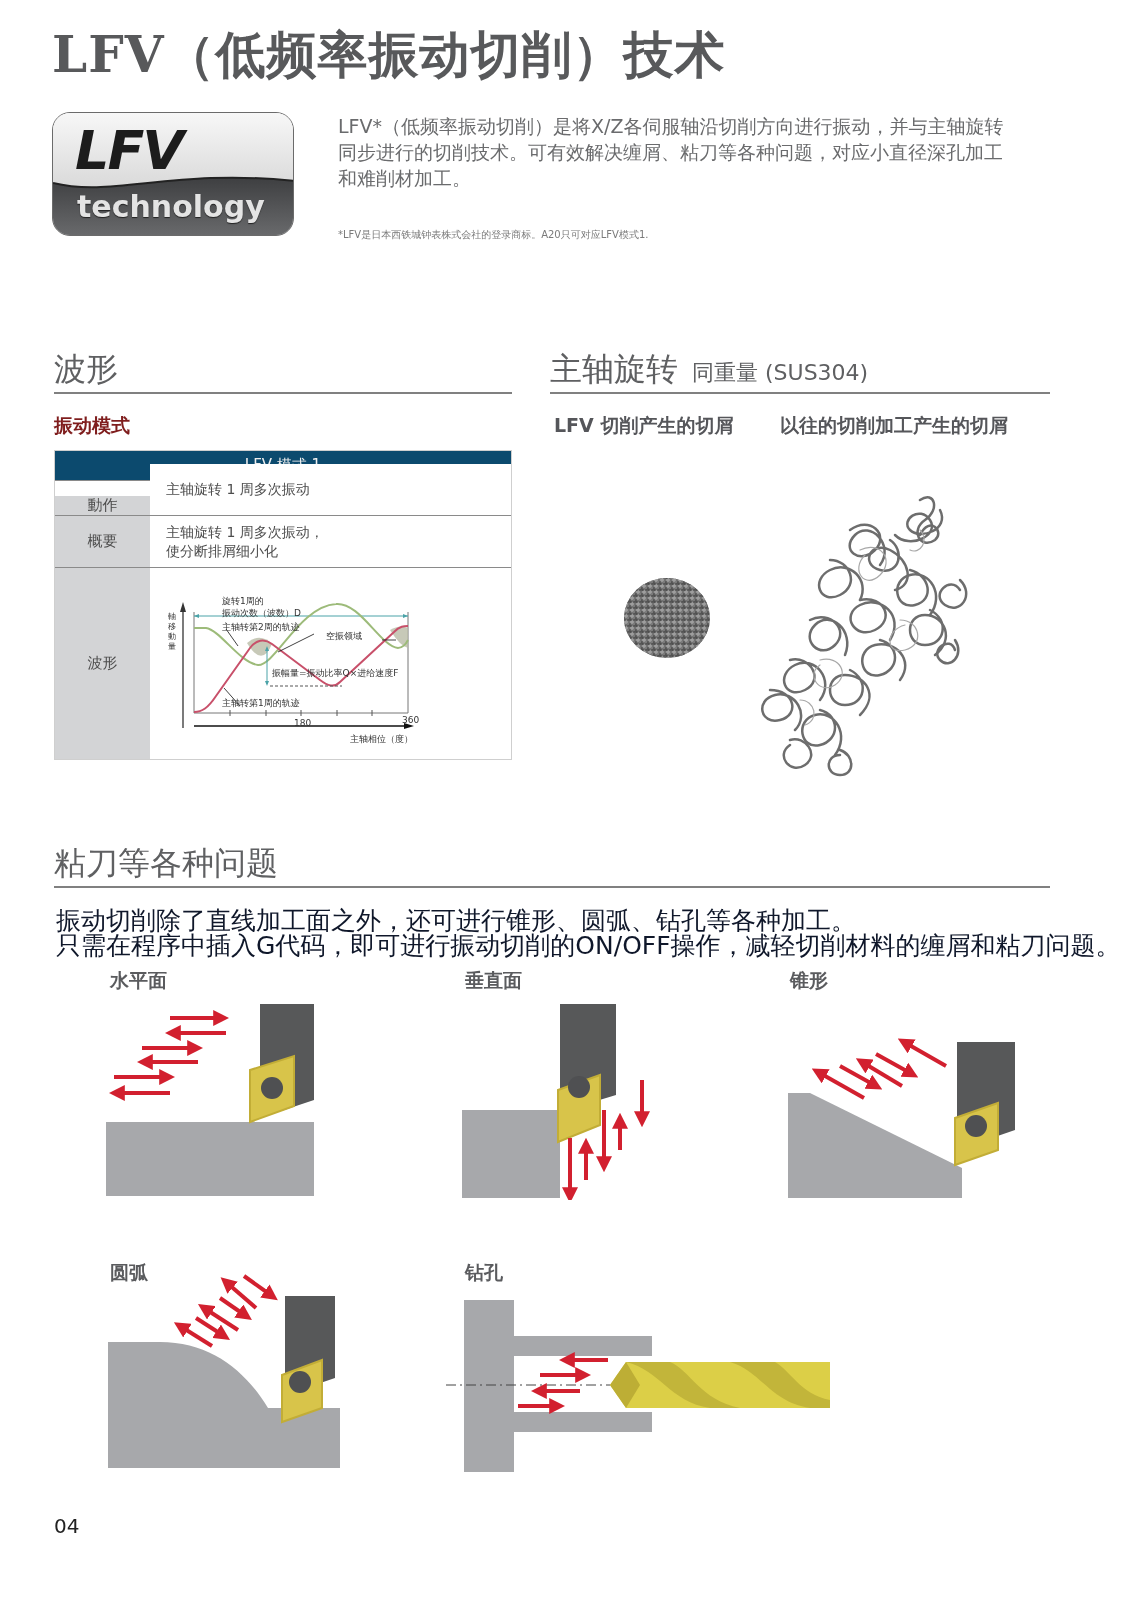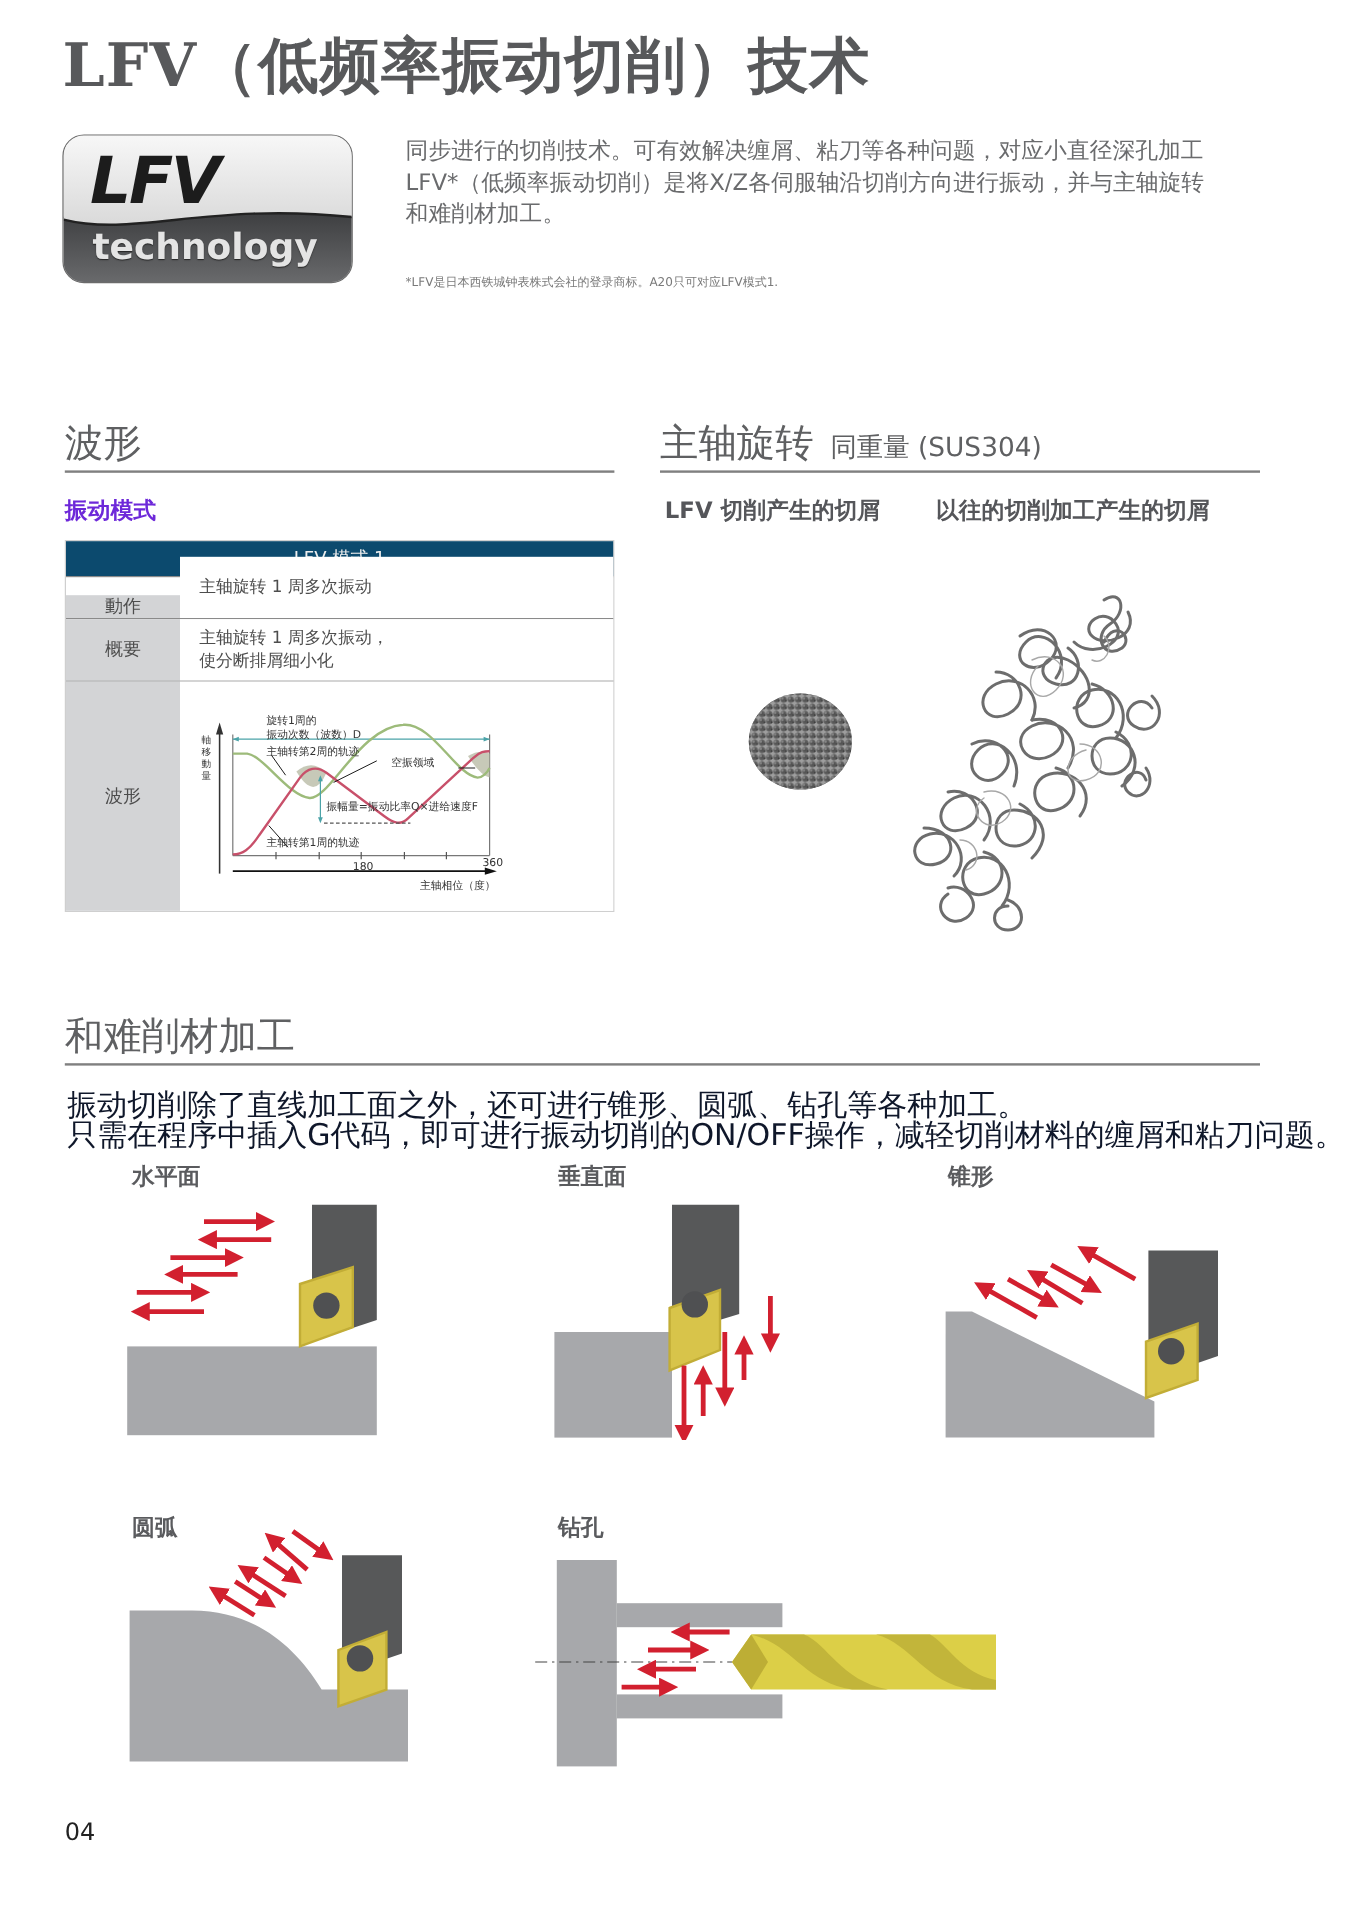--- a/index.html
+++ b/index.html
@@ -15,21 +15,21 @@
   .logo-tech { position: absolute; left: 24px; top: 76px; font-family: "DejaVu Sans", sans-serif; font-weight: bold; font-size: 30px; color: #e4e4e4; letter-spacing: 0px; text-shadow: 0 1px 1px #222; }
 
   .intro { left: 338px; top: 113px; width: 740px; font-size: 19px; line-height: 26px; color: #6a6b6d; }
   .intro p { white-space: nowrap; }
   .footnote { left: 338px; top: 228px; font-size: 10px; color: #7a7a7a; white-space: nowrap; }
 
   .section-h { font-size: 32px; color: #5f6062; white-space: nowrap; }
   .section-h .sub { font-size: 22px; margin-left: 14px; }
   .rule { height: 2px; background: #808080; }
 
-  .sub-h { font-size: 19px; font-weight: bold; color: #6d28d9; white-space: nowrap; }
+  .sub-h { font-size: 19px; font-weight: bold; color: #7f1d1d; white-space: nowrap; }
 
   .vtable { left: 54px; top: 450px; width: 458px; border: 1px solid #cfcfcf; }
   .vtable .head { background: #0c4a6e; color: #eeeeee; height: 29px; line-height: 29px; text-align: center; font-size: 15px; }
   .vtable .row { display: flex; border-top: 1px solid #8a8a8a; }
   .vtable .row .k { width: 95px; background: #d3d4d6; display: flex; align-items: center; justify-content: center; font-size: 15px; color: #4d4d4d; }
   .vtable .row .v { flex: 1; padding: 16px 16px; display: flex; flex-direction: column; justify-content: center; font-size: 14px; color: #4d4d4d; line-height: 19px; background: #fff; }
 
   .chart-wrap { position: relative; width: 100%; height: 100%; }
   .chart-label { position: absolute; font-size: 9px; color: #333; white-space: nowrap; }
 
@@ -60,22 +60,22 @@
     </defs>
     <rect x="0" y="0" width="242" height="124" fill="url(#lg1)"></rect>
     <path d="M0 70 C 60 85, 120 55, 242 68 L242 124 L0 124 Z" fill="url(#lg2)"></path>
     <path d="M0 70 C 60 85, 120 55, 242 68" stroke="#222" stroke-width="2" fill="none"></path>
   </svg>
   <div class="logo-lfv">LFV</div>
   <div class="logo-tech">technology</div>
 </div>
 
 <div class="abs intro">
+  <p>LFV*（低频率振动切削）是将X/Z各伺服轴沿切削方向进行振动，并与主轴旋转</p>
   <p>同步进行的切削技术。可有效解决缠屑、粘刀等各种问题，对应小直径深孔加工</p>
-  <p>LFV*（低频率振动切削）是将X/Z各伺服轴沿切削方向进行振动，并与主轴旋转</p>
   <p>和难削材加工。</p>
 </div>
 <div class="abs footnote">*LFV是日本西铁城钟表株式会社的登录商标。A20只可对应LFV模式1.</div>
 
 <div class="abs section-h" style="left:54px; top:348px;">波形</div>
 <div class="abs rule" style="left:54px; top:392px; width:458px;"></div>
 <div class="abs sub-h" style="left:54px; top:413px;">振动模式</div>
 
 <div class="abs vtable">
   <div class="head">LFV 模式 1</div>
@@ -196,21 +196,21 @@
   </g>
   <g fill="none" stroke="#a8a8a8" stroke-width="1.2" stroke-linecap="round">
     <path d="M 300 90 c 20 -10 35 10 20 25 c -15 15 -30 -5 -15 -20"></path>
     <path d="M 340 160 c 20 0 25 25 5 30 c -20 5 -20 -20 0 -25"></path>
     <path d="M 260 200 c 20 -5 30 15 15 25 c -15 10 -30 -10 -15 -20"></path>
     <path d="M 360 70 c 10 10 0 25 -10 20"></path>
     <path d="M 240 240 c 15 0 20 20 5 25"></path>
   </g>
 </svg>
 
-<div class="abs section-h" style="left:54px; top:842px;">和难削材加工</div>
+<div class="abs section-h" style="left:54px; top:842px;">粘刀等各种问题</div>
 <div class="abs rule" style="left:54px; top:886px; width:996px;"></div>
 <div class="abs shape-desc">
   <p>振动切削除了直线加工面之外，还可进行锥形、圆弧、钻孔等各种加工。</p>
   <p>只需在程序中插入G代码，即可进行振动切削的ON/OFF操作，减轻切削材料的缠屑和粘刀问题。</p>
 </div>
 
 <div class="abs diag-title" style="left:110px; top:968px;">水平面</div>
 <svg class="abs" style="left:100px; top:1000px;" width="230" height="200">
   <defs>
     <marker id="ah" markerWidth="4" markerHeight="4" refX="2.2" refY="2" orient="auto" markerUnits="strokeWidth">

